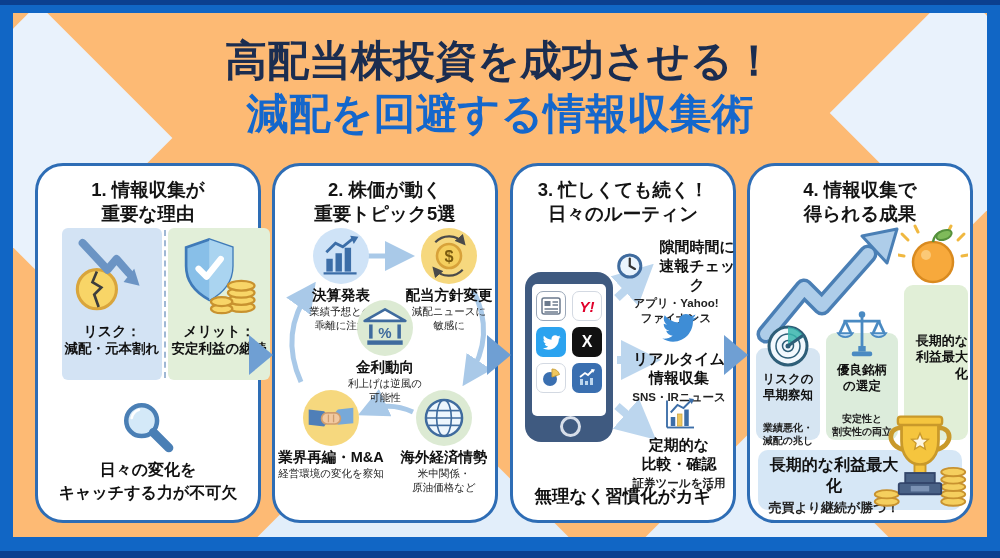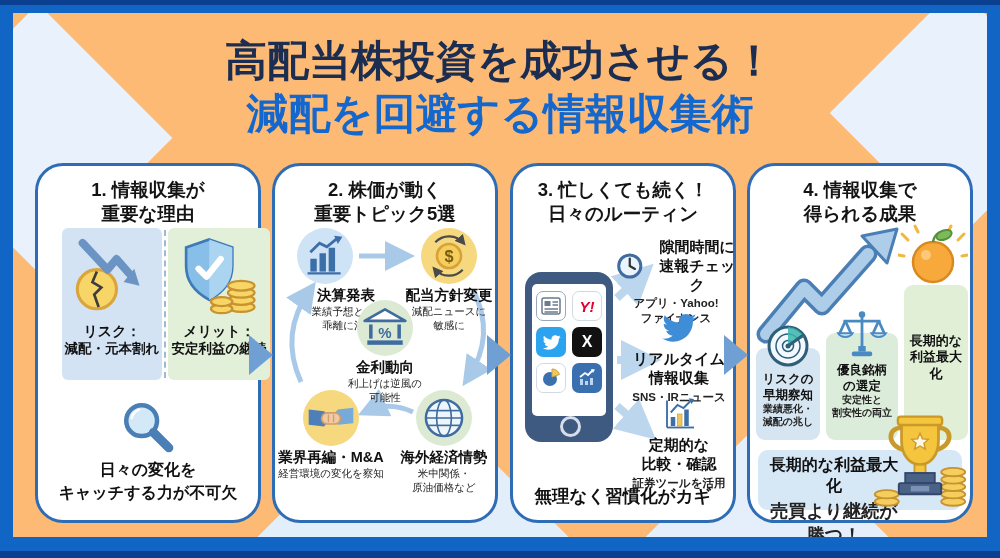--- a/index.html
+++ b/index.html
@@ -41,21 +41,21 @@
   .mag-wrap{position:absolute;top:232px;left:0;width:100%;text-align:center;}
   .pfoot1{position:absolute;top:292px;left:0;width:100%;text-align:center;
           font-size:16px;font-weight:900;color:#111;line-height:1.45;}
 
   
   .t-item{position:absolute;text-align:center;z-index:2;}
   .circ{width:56px;height:56px;border-radius:50%;margin:0 auto;display:flex;align-items:center;justify-content:center;}
   .circ-blue{background:#cfe3f7;} .circ-yellow{background:#f6d87e;} .circ-green{background:#dcead3;}
   .t-title{font-size:14.5px;font-weight:900;color:#111;margin-top:3px;line-height:1.2;}
   .t-sub{font-size:10.5px;font-weight:400;color:#222;line-height:1.3;margin-top:1px;}
-  .ti1{left:0px;top:62px;width:100px;text-align:right;}
+  .ti1{left:16px;top:62px;width:100px;}
   .ti2{left:122px;top:62px;width:104px;}
   .ti3{left:57px;top:134px;width:106px;}
   .ti4{left:0px;top:224px;width:112px;}
   .ti5{left:116px;top:224px;width:106px;}
   .flow-arrows{position:absolute;left:0;top:0;width:226px;height:360px;pointer-events:none;z-index:1;}
 
   
   .phone{position:absolute;left:12px;top:106px;width:88px;height:170px;background:#3f5a80;border-radius:16px;z-index:2;}
   .screen{position:absolute;left:7px;top:12px;right:7px;bottom:26px;background:#fff;border-radius:5px;}
   .apps{display:grid;grid-template-columns:30px 30px;grid-gap:6px;justify-content:center;padding-top:7px;}
@@ -76,26 +76,26 @@
   .r3{left:110px;top:230px;width:112px;}
   .pfoot3{position:absolute;top:318px;left:0;width:100%;text-align:center;font-size:17.5px;font-weight:900;color:#111;}
 
   
   .step{position:absolute;border-radius:9px;text-align:center;z-index:2;}
   .s1{left:6px;top:182px;width:64px;height:92px;background:#d6e5f2;}
   .s2{left:76px;top:167px;width:72px;height:107px;background:#dcecdb;}
   .s3{left:154px;top:119px;width:64px;height:155px;background:#e1efd7;}
   .step-icon{margin-top:-24px;}
   .s-title{font-size:12.5px;font-weight:900;color:#111;line-height:1.25;}
-  .s-sub{font-size:10px;font-weight:700;color:#222;line-height:1.25;margin-top:0;}
-  .s3 .s-title{margin-top:48px;font-size:13px;}
+  .s-sub{font-size:10px;font-weight:700;color:#222;line-height:1.25;margin-top:19px;}
+  .s3 .s-title{margin-top:48px;font-size:13px;text-align:right;}
   .p4-bottom{position:absolute;left:8px;top:284px;width:204px;height:60px;background:#d6e7f6;border-radius:10px;
              box-sizing:border-box;padding:5px 58px 0 6px;text-align:center;z-index:2;}
   .p4b-title{font-size:16px;font-weight:900;color:#111;}
-  .p4b-sub{font-size:18px;font-weight:800;color:#222;margin-top:2px;}
+  .p4b-sub{font-size:13px;font-weight:800;color:#222;margin-top:2px;}
   .trend{position:absolute;left:6px;top:56px;z-index:1;}
   .orange-pos{position:absolute;left:148px;top:58px;z-index:3;}
   .trophy-pos{position:absolute;right:2px;top:244px;z-index:3;}
 </style>
 </head>
 <body>
 
 <div class="poster">
   <div class="inner">
     <div class="deco d1"></div>

